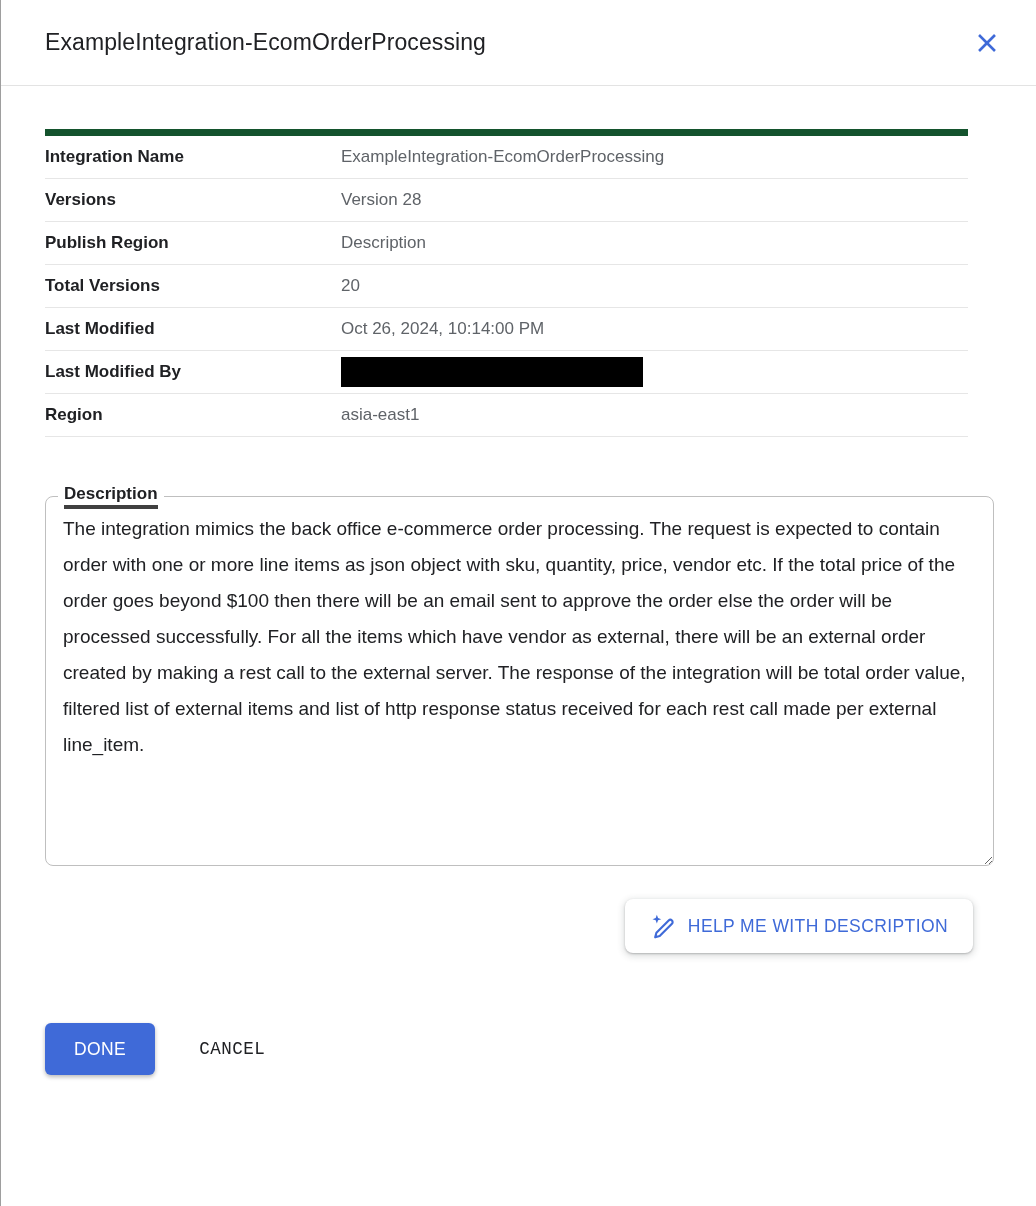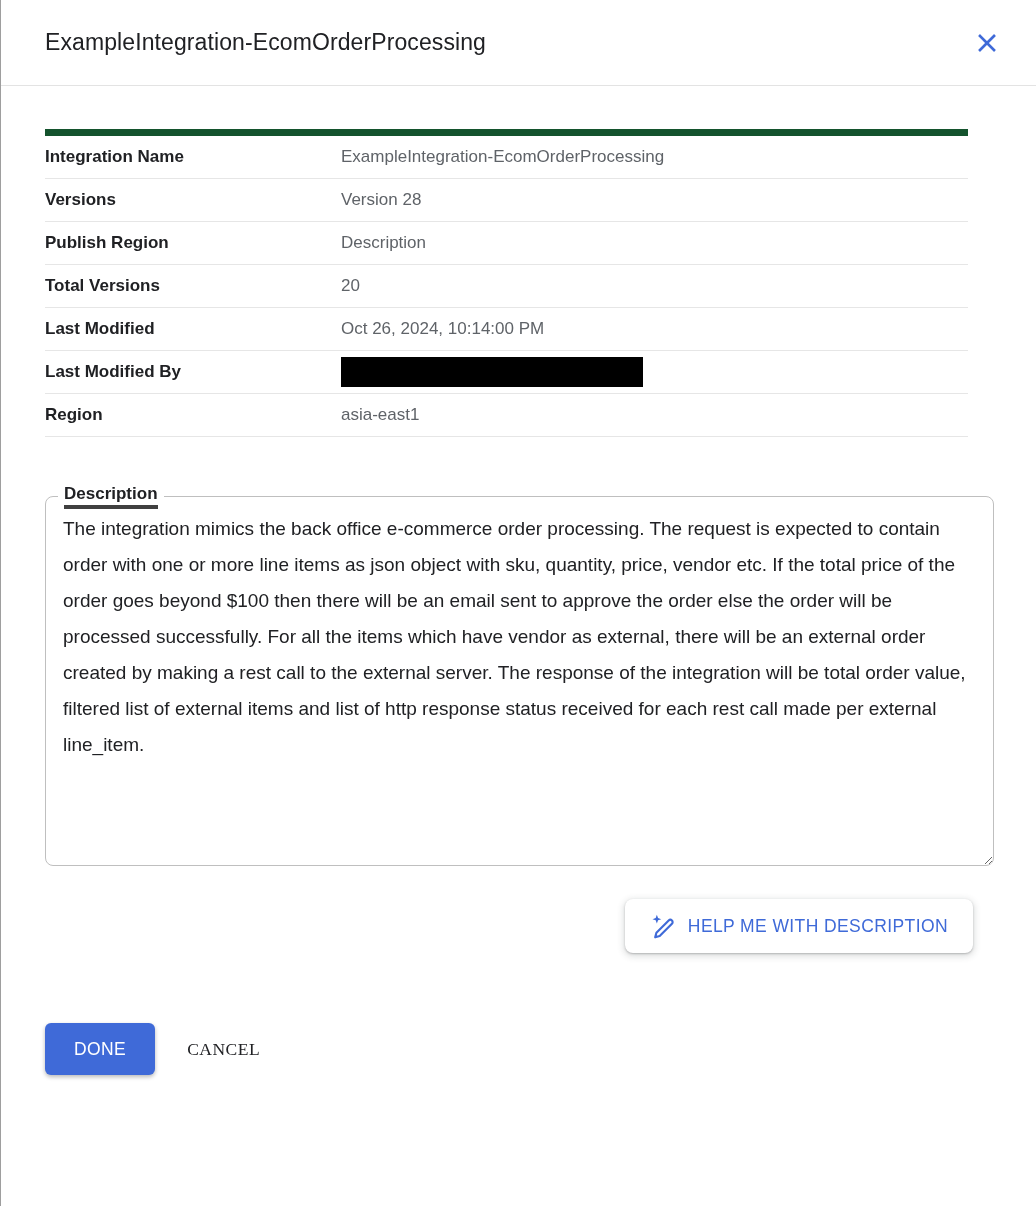--- a/index.html
+++ b/index.html
@@ -132,40 +132,40 @@
     letter-spacing: 0.4px;
     color: #3f6ad8;
   }
   .help-btn svg { display: block; }
 
   
   .actions-row {
     margin-top: 70px;
     display: flex;
     align-items: center;
-    gap: 30px;
+    gap: 42px;
   }
   .done-btn {
     height: 52px;
     padding: 0 29px;
     background: #3f6ad8;
     color: #fff;
     border: none;
     border-radius: 6px;
     box-shadow: 0 2px 4px rgba(0,0,0,.28);
     font-family: "Liberation Sans", sans-serif;
     font-size: 17.5px;
     font-weight: 500;
     letter-spacing: 0.4px;
     cursor: pointer;
   }
   .cancel-btn {
     background: none;
     border: none;
-    font-family: Liberation Serif, serif;
+    font-family: Liberation Mono, monospace;
     font-size: 17.5px;
     font-weight: 500;
     letter-spacing: 0.5px;
     color: #202124;
     cursor: pointer;
     padding: 10px 2px;
   }
 </style>
 </head>
 <body>

